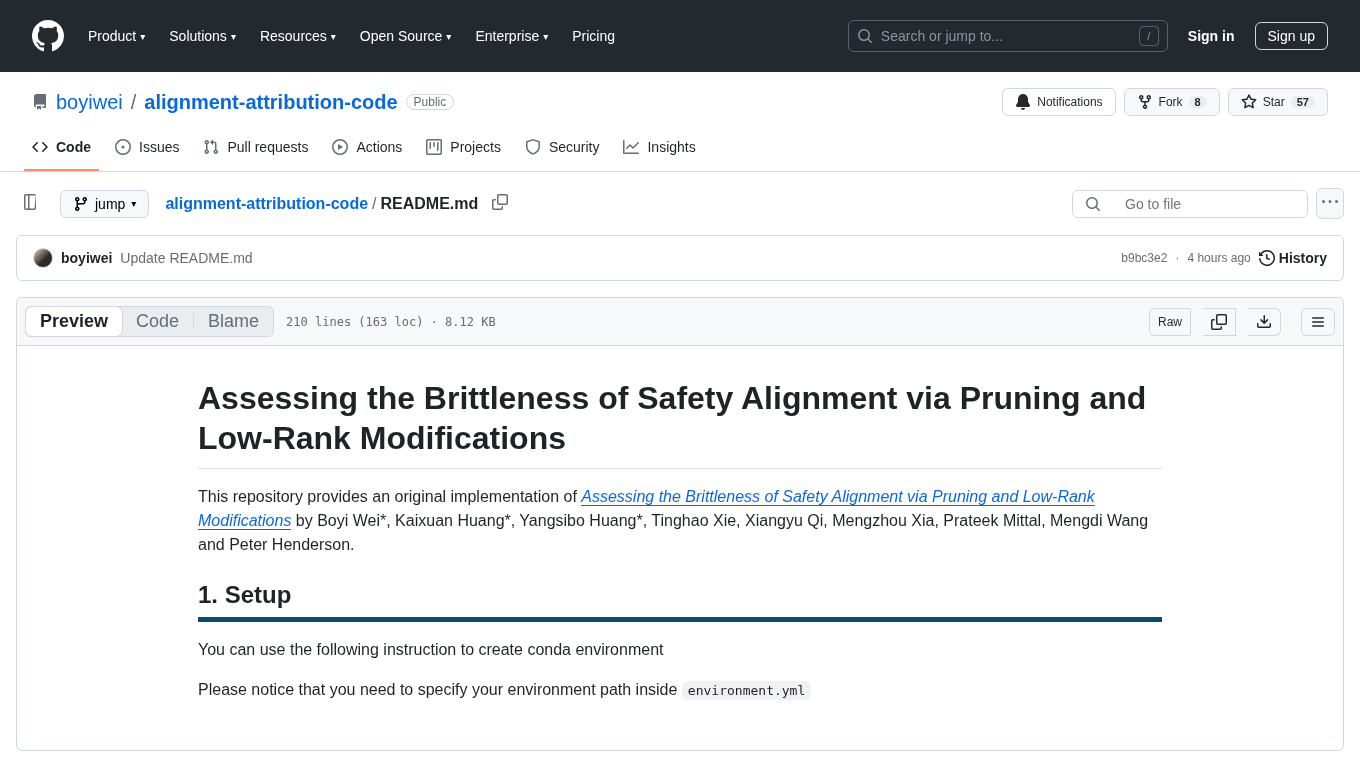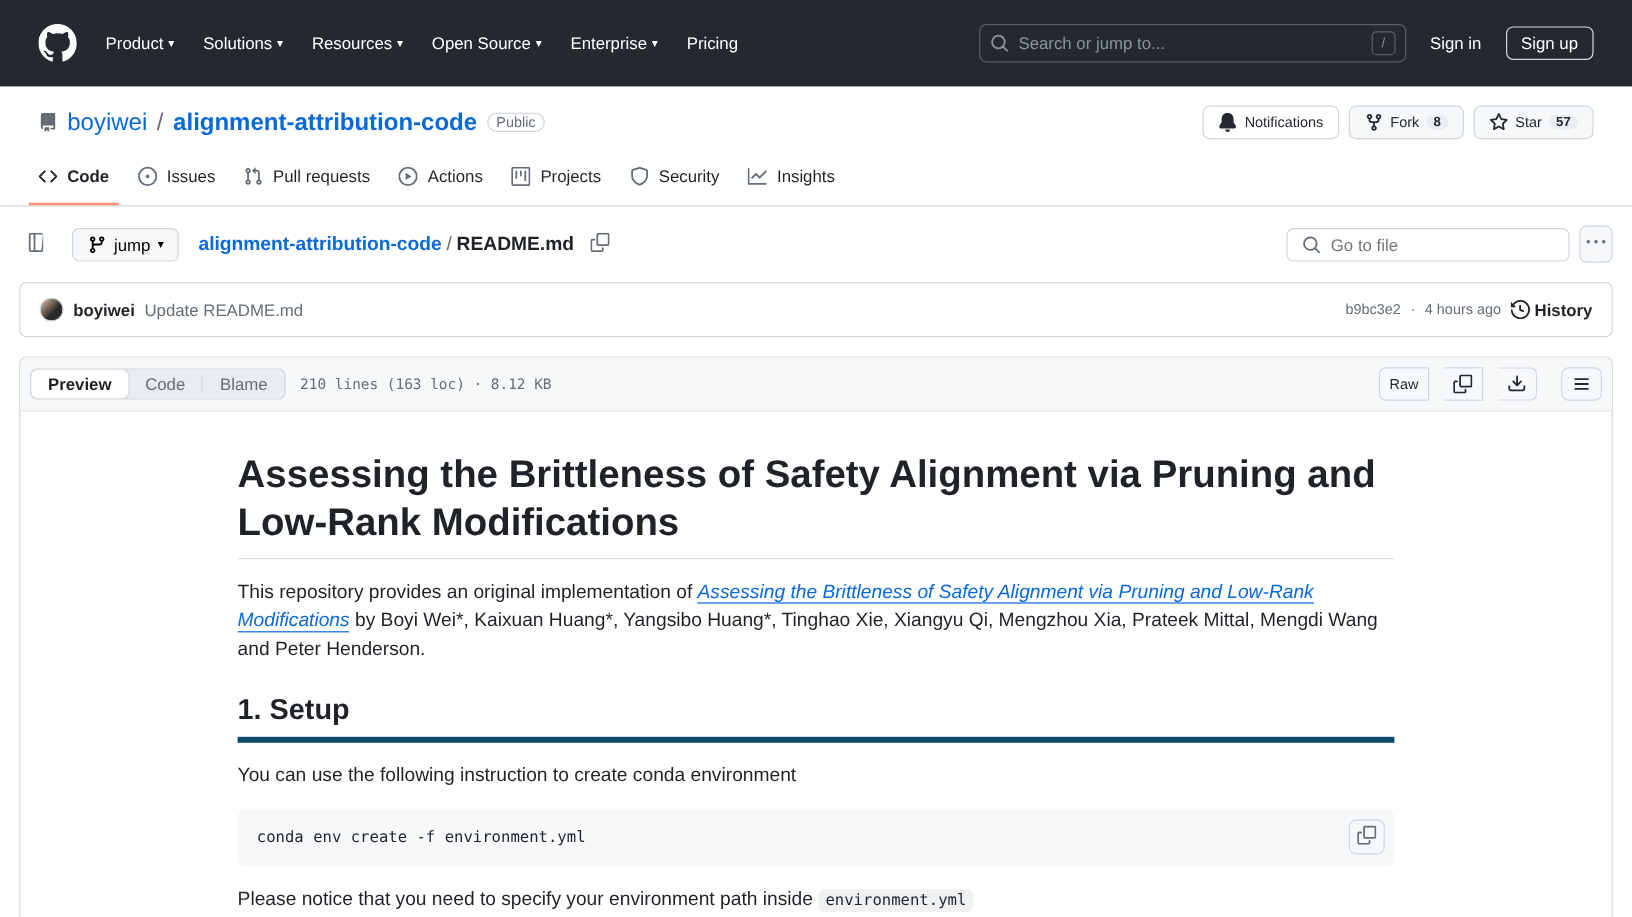--- a/index.html
+++ b/index.html
@@ -5,24 +5,24 @@
 * { box-sizing: border-box; margin: 0; padding: 0; }
 body { font-family: -apple-system, BlinkMacSystemFont, "Segoe UI", Helvetica, Arial, sans-serif; font-size: 14px; color: #1f2328; background: #fff; }
 a { text-decoration: none; color: inherit; }
 
 
 .gh-header { background: #24292f; height: 72px; display: flex; align-items: center; padding: 0 32px; }
 .gh-logo { color: #fff; margin-right: 16px; }
 .gh-nav { display: flex; gap: 8px; }
 .gh-nav-item { color: #ffffff; padding: 8px 8px; font-size: 14px; display: flex; align-items: center; gap: 4px; cursor: pointer; }
 .gh-header-right { margin-left: auto; display: flex; align-items: center; gap: 12px; }
-.gh-search { display: flex; align-items: center; background: transparent; border: 1px solid #57606a; border-radius: 6px; padding: 0 8px; height: 32px; width: 356px; color: #8b949e; gap: 8px; }
+.gh-search { display: flex; align-items: center; background: transparent; border: 1px solid #57606a; border-radius: 6px; padding: 0 8px; height: 32px; width: 320px; color: #8b949e; gap: 8px; }
 .gh-search-text { flex: 1; font-size: 14px; }
 .gh-slash { border: 1px solid #57606a; border-radius: 4px; width: 20px; height: 20px; display: flex; align-items: center; justify-content: center; font-size: 11px; }
-.gh-link { color: #fff; font-size: 14px; padding: 4px 8px; cursor: pointer; }
+.gh-link { color: #fff; font-size: 14px; padding: 4px 8px; cursor: pointer; font-weight: bold; }
 .gh-signup { border: 1px solid #d0d7de; border-radius: 6px; padding: 5px 12px; color: #fff; font-size: 14px; cursor: pointer; }
 
 
 .repo-head { padding: 16px 32px 8px; display: flex; align-items: center; }
 .repo-title { display: flex; align-items: center; gap: 8px; font-size: 20px; }
 .repo-title a { color: #0969da; }
 .repo-title .strong { font-weight: 600; }
 .repo-badge { border: 1px solid #d0d7de; border-radius: 2em; padding: 0 7px; font-size: 12px; color: #656d76; font-weight: 500; }
 .repo-actions { margin-left: auto; display: flex; gap: 8px; }
 .btn { display: flex; align-items: center; gap: 6px; border: 1px solid #d0d7de; border-radius: 6px; background: #f6f8fa; padding: 4px 12px; font-size: 12px; color: #24292f; cursor: pointer; height: 28px; }
@@ -38,37 +38,37 @@
 
 
 .file-area { padding: 16px; }
 .file-nav { display: flex; align-items: center; gap: 16px; padding: 0 0 16px; }
 .side-toggle { border: none; background: none; padding: 6px; cursor: pointer; color: #656d76; }
 .branch-btn { display: flex; align-items: center; gap: 6px; border: 1px solid #d0d7de; border-radius: 6px; background: #f6f8fa; padding: 5px 12px; font-size: 14px; cursor: pointer; }
 .breadcrumb { font-size: 16px; font-weight: 600; display: flex; align-items: center; gap: 4px; }
 .breadcrumb a { color: #0969da; }
 .breadcrumb .sep { color: #656d76; font-weight: 400; }
 .file-nav-right { margin-left: auto; display: flex; gap: 8px; align-items: center; }
-.goto-file { display: flex; align-items: center; gap: 8px; border: 1px solid #d0d7de; border-radius: 6px; padding: 5px 12px; width: 236px; color: #656d76; }
+.goto-file { display: flex; align-items: center; gap: 24px; border: 1px solid #d0d7de; border-radius: 6px; padding: 5px 12px; width: 236px; color: #656d76; }
 .goto-file input { border: none; outline: none; width: 100%; font-size: 14px; background: transparent; }
 .more-btn { border: 1px solid #d0d7de; border-radius: 6px; background: #f6f8fa; padding: 5px; cursor: pointer; color: #656d76; }
 
 
 .commit-bar { border: 1px solid #d0d7de; border-radius: 6px; padding: 12px 16px; display: flex; align-items: center; gap: 8px; }
 .avatar { width: 20px; height: 20px; border-radius: 50%; background: linear-gradient(135deg,#e8c8a8,#2a2a2a 60%); border: 1px solid #d0d7de; flex-shrink: 0; }
 .commit-bar .author { font-weight: 600; }
 .commit-bar .msg { color: #656d76; cursor: pointer; }
 .commit-bar-right { margin-left: auto; display: flex; align-items: center; gap: 8px; color: #656d76; font-size: 12px; }
 .history-link { display: flex; align-items: center; gap: 4px; color: #1f2328; font-size: 14px; font-weight: 600; cursor: pointer; }
 
 
 .file-box { border: 1px solid #d0d7de; border-radius: 6px; margin-top: 16px; }
 .file-toolbar { display: flex; align-items: center; padding: 8px; border-bottom: 1px solid #d0d7de; background: #f6f8fa; border-radius: 6px 6px 0 0; }
 .seg { display: flex; border: 1px solid #d0d7de; border-radius: 6px; overflow: hidden; background: #eaedf0; }
-.seg-btn { padding: 4px 14px; font-size: 14px; cursor: pointer; color: #656d76; background: transparent; border: none; }
+.seg-btn { padding: 4px 14px; font-size: 18px; cursor: pointer; color: #656d76; background: transparent; border: none; }
 .seg-btn.active { background: #fff; color: #1f2328; font-weight: 600; border-radius: 6px; box-shadow: 0 0 0 1px #d0d7de; }
 .seg-divider { width: 1px; background: #d0d7de; margin: 6px 0; }
 .file-info { font-family: ui-monospace, SFMono-Regular, monospace; font-size: 12px; color: #656d76; margin-left: 12px; }
 .toolbar-right { margin-left: auto; display: flex; align-items: center; gap: 12px; }
 .tool-btn { border: 1px solid #d0d7de; background: #f6f8fa; padding: 4px 8px; font-size: 12px; cursor: pointer; color: #24292f; display: flex; align-items: center; height: 28px; }
 .tool-btn.raw { border-radius: 6px 0 0 6px; font-weight: 500; }
 .tool-btn.mid { border-left: none; }
 .tool-btn.last { border-left: none; border-radius: 0 6px 6px 0; }
 .tool-btn.solo { border-radius: 6px; margin-left: 8px; }
 
@@ -309,22 +309,18 @@
       </div>
     </div>
 
     <article class="markdown">
       <h1>Assessing the Brittleness of Safety Alignment via Pruning and Low-Rank Modifications</h1>
       <p>
         <span>This repository provides an original implementation of </span><a class="paper-link">Assessing the Brittleness of Safety Alignment via Pruning and Low-Rank Modifications</a><span> by Boyi Wei*, Kaixuan Huang*, Yangsibo Huang*, Tinghao Xie, Xiangyu Qi, Mengzhou Xia, Prateek Mittal, Mengdi Wang and Peter Henderson.</span>
       </p>
       <h2>1. Setup</h2>
       <p>You can use the following instruction to create conda environment</p>
-      <pre><button class="copy-code"><svg width="16" height="16" viewBox="0 0 16 16" fill="currentColor">
-              <path d="M0 6.75C0 5.784.784 5 1.75 5h1.5a.75.75 0 010 1.5h-1.5a.25.25 0 00-.25.25v7.5c0 .138.112.25.25.25h7.5a.25.25 0 00.25-.25v-1.5a.75.75 0 011.5 0v1.5A1.75 1.75 0 019.25 16h-7.5A1.75 1.75 0 010 14.25z"></path>
-              <path d="M5 1.75C5 .784 5.784 0 6.75 0h7.5C15.216 0 16 .784 16 1.75v7.5A1.75 1.75 0 0114.25 11h-7.5A1.75 1.75 0 015 9.25zm1.75-.25a.25.25 0 00-.25.25v7.5c0 .138.112.25.25.25h7.5a.25.25 0 00.25-.25v-7.5a.25.25 0 00-.25-.25z"></path>
-            </svg></button><span>conda env create -f environment.yml</span></pre>
       <p>
         <span>Please notice that you need to specify your environment path inside </span><code class="inline">environment.yml</code>
       </p>
     </article>
   </div>
 </div>
 
 </body></html>

